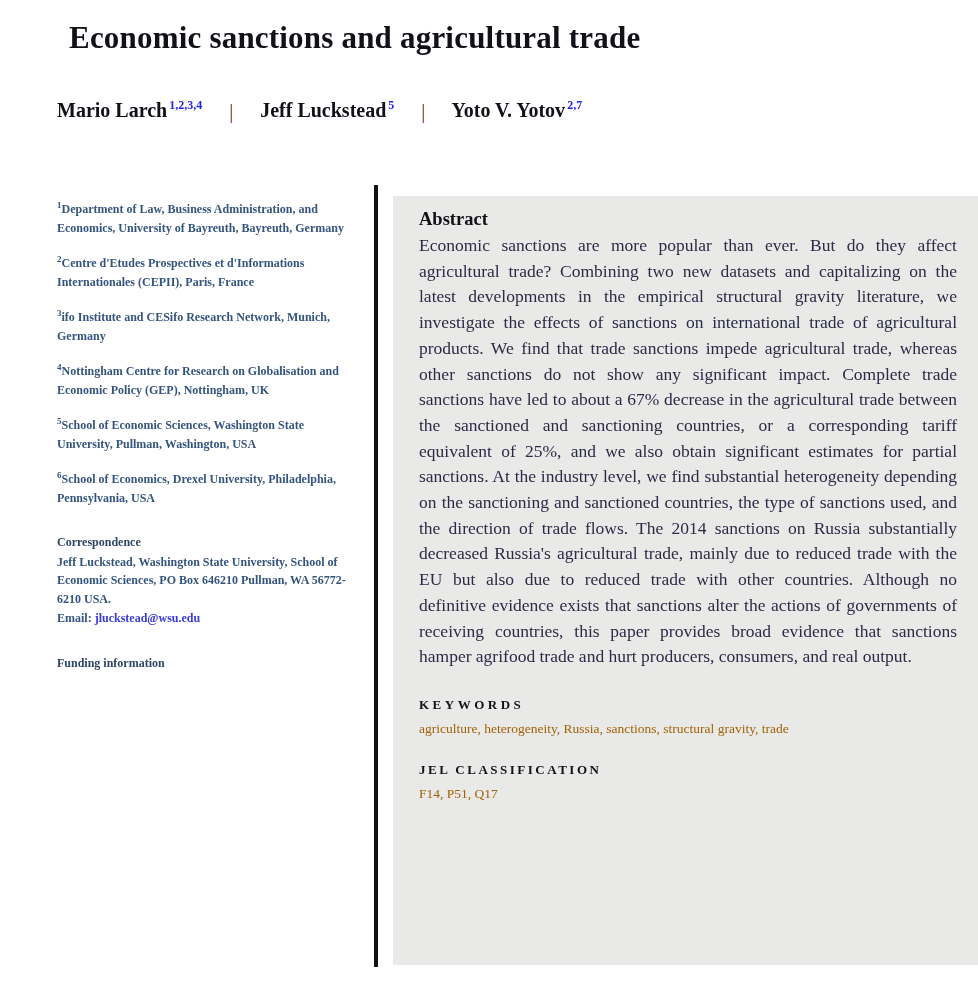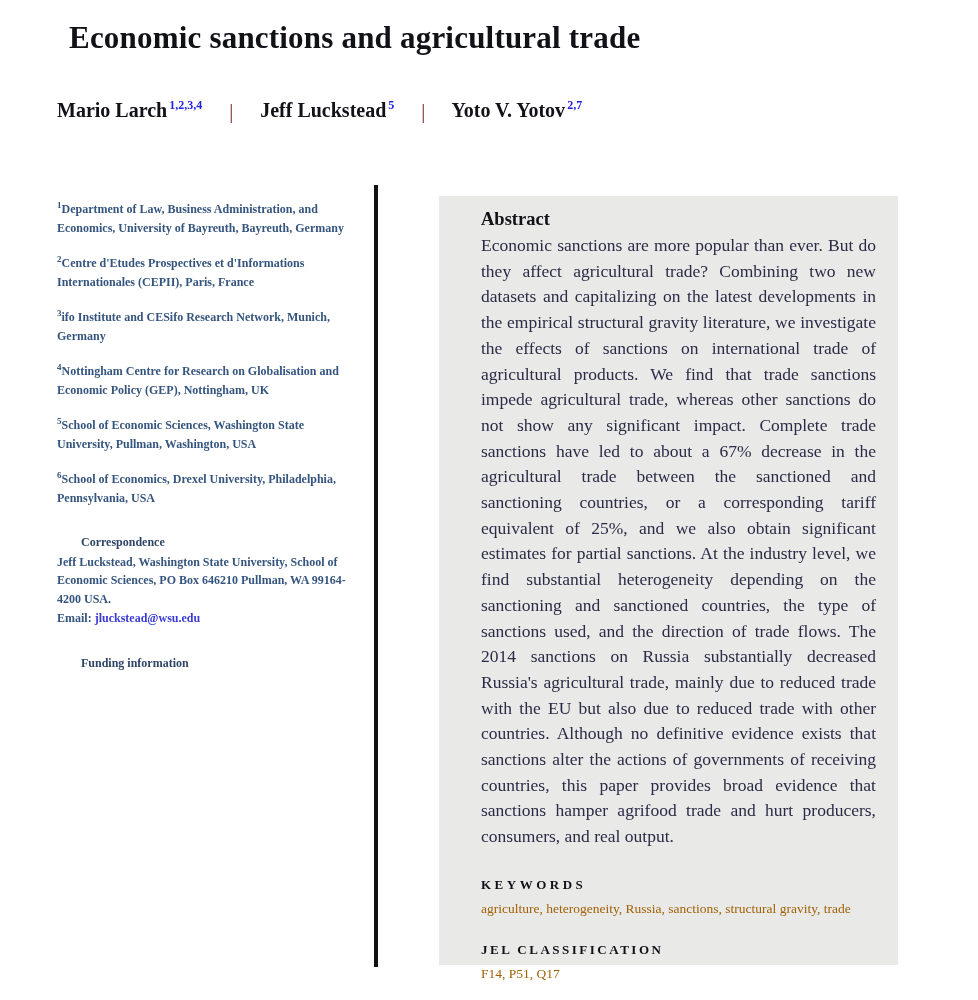--- a/index.html
+++ b/index.html
@@ -42,33 +42,32 @@
     transform:scaleY(1.1);
   }
   .left-col{
     position:absolute;left:57px;top:196px;width:303px;
     color:var(--left-text);
     font-size:12px;line-height:18.5px;font-weight:bold;
   }
   .left-col p.aff{margin:0 0 13px 0;}
   .left-col sup{font-size:9px;}
   .block{margin-top:26px;}
-  .block .lh{font-weight:bold;color:#2e4568;margin-left:24px;}
+  .block .lh{font-weight:bold;color:#2e4568;}
   .block .lt{margin-top:1px;}
   .email{color:var(--link-blue);text-decoration:none;cursor:pointer;}
   .divider{
     position:absolute;left:374px;top:185px;
     width:4px;height:782px;background:#121212;
   }
   .abstract-panel{
     position:absolute;left:393px;top:196px;
-    width:459px;height:769px;box-sizing:border-box;
+    width:586px;height:769px;box-sizing:border-box;
     background:var(--panel-gray);
-    padding:13px 22px 26px 42px;
-    margin-left:46px;
+    padding:13px 22px 26px 26px;
   }
   .abs-h{
     font-size:18.5px;font-weight:bold;color:var(--ink);
     margin:0 0 3px 0;
   }
   .abs-t{
     margin:0;
     font-size:17.5px;line-height:25.7px;
     color:var(--body-text);
     text-align:justify;
@@ -102,21 +101,21 @@
   <div class="left-col">
     <p class="aff"><sup>1</sup><span>Department of Law, Business Administration, and Economics, University of Bayreuth, Bayreuth, Germany</span></p>
     <p class="aff"><sup>2</sup><span>Centre d'Etudes Prospectives et d'Informations Internationales (CEPII), Paris, France</span></p>
     <p class="aff"><sup>3</sup><span>ifo Institute and CESifo Research Network, Munich, Germany</span></p>
     <p class="aff"><sup>4</sup><span>Nottingham Centre for Research on Globalisation and Economic Policy (GEP), Nottingham, UK</span></p>
     <p class="aff"><sup>5</sup><span>School of Economic Sciences, Washington State University, Pullman, Washington, USA</span></p>
     <p class="aff"><sup>6</sup><span>School of Economics, Drexel University, Philadelphia, Pennsylvania, USA</span></p>
 
     <div class="block">
       <div class="lh">Correspondence</div>
-      <div class="lt">Jeff Luckstead, Washington State University, School of Economic Sciences, PO Box 646210 Pullman, WA 99164-4200 USA.</div>
+      <div class="lt">Jeff Luckstead, Washington State University, School of Economic Sciences, PO Box 646210 Pullman, WA 56772-6210 USA.</div>
       <div class="lt"><span>Email:</span> <a class="email">jluckstead@wsu.edu</a></div>
     </div>
 
     <div class="block">
       <div class="lh">Funding information</div>
     </div>
   </div>
 
   <div class="divider"></div>
 

